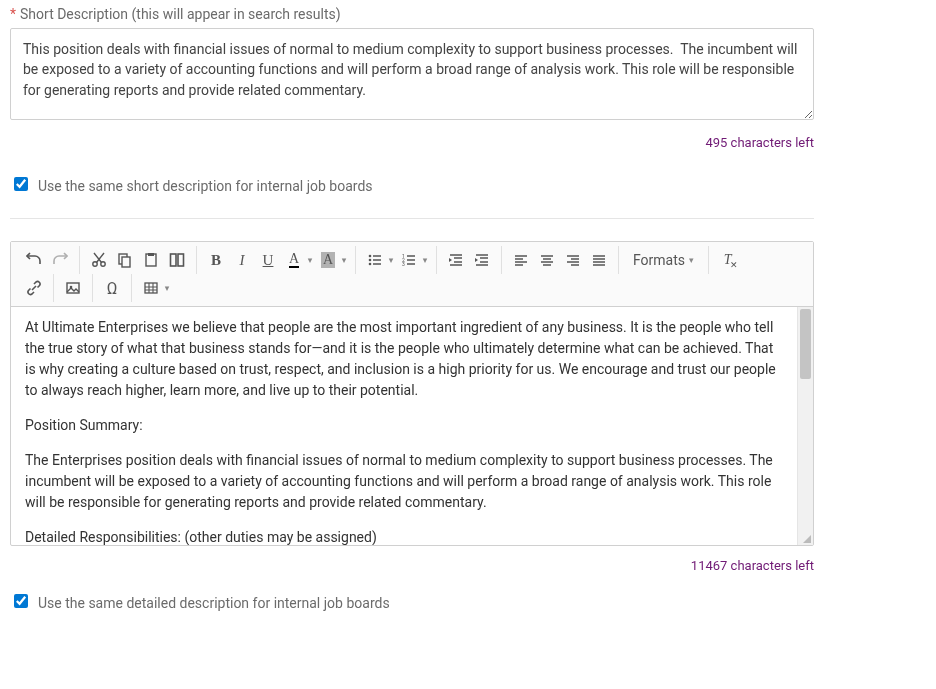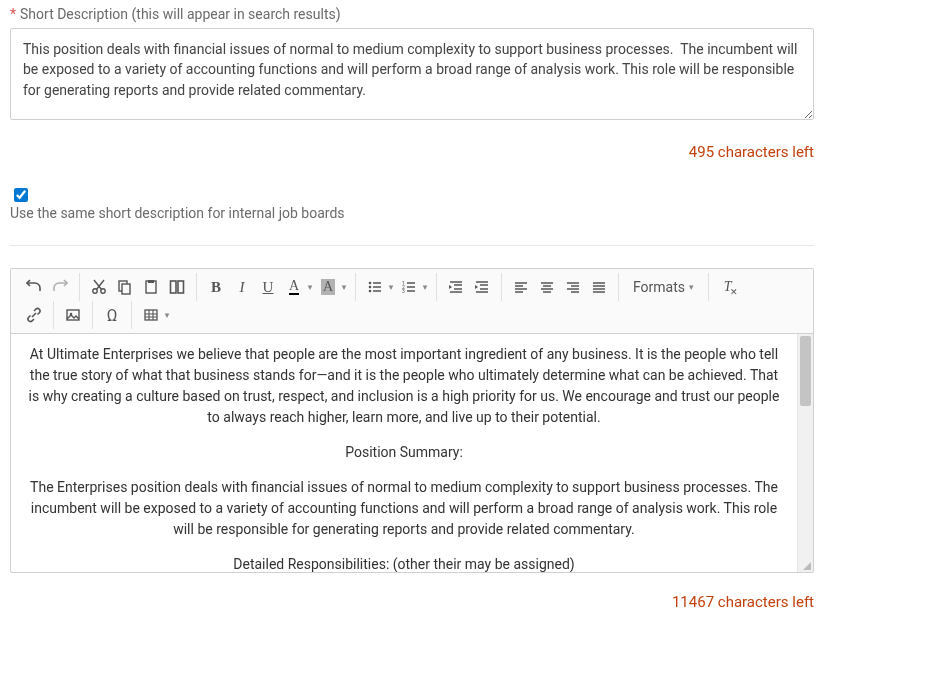--- a/index.html
+++ b/index.html
@@ -32,30 +32,29 @@
     padding: 10px 12px;
     font-family: inherit;
     font-size: 14px;
     color: #444;
     line-height: 1.45;
     resize: both;
     outline: none;
   }
   .char-counter {
     text-align: right;
-    color: #c2410c;
-    font-size: 15px;
-    margin-top: 20px;
+    color: #701a75;
+    font-size: 13px;
+    margin-top: 12px;
   }
   .checkbox-row {
     display: flex;
-    align-items: flex-start;
+    align-items: flex-end;
     margin-top: 24px;
     margin-bottom: 24px;
-    flex-direction: column;
   }
   .checkbox-row input[type="checkbox"] {
     accent-color: #0078d4;
     width: 14px;
     height: 14px;
     margin-right: 10px;
   }
   .checkbox-row label {
     color: #6b6b6b;
     font-size: 14px;
@@ -123,21 +122,21 @@
   }
   .editor-body {
     flex:1;
     padding: 10px 14px 14px 14px;
     color:#333;
     line-height:1.5;
     font-size:14px;
     height: 238px;
     overflow:hidden;
   }
-  .editor-body p { margin: 0 0 14px 0; text-align: center; }
+  .editor-body p { margin: 0 0 14px 0; }
   .editor-body strong { font-weight: 400; }
   .scrollbar-fake {
     width: 16px;
     background:#f1f1f1;
     border-left:1px solid #e5e5e5;
     position:relative;
   }
   .scrollbar-thumb {
     position:absolute;
     top:2px; left:2px; right:2px;
@@ -365,26 +364,30 @@
     </div>
 
     <div class="editor-body-wrap">
       <div class="editor-body">
         <p>At Ultimate Enterprises we believe that people are the most important ingredient of any business. It is the people who tell the true story of what that business stands for—and it is the people who ultimately determine what can be achieved. That is why creating a culture based on trust, respect, and inclusion is a high priority for us. We encourage and trust our people to always reach higher, learn more, and live up to their potential.</p>
         <p><strong>Position Summary:</strong></p>
         <p>
           <span>The </span><strong>Enterprises</strong><span> position deals with financial issues of normal to medium complexity to support business processes.  The incumbent will be exposed to a variety of accounting functions and will perform a broad range of analysis work. This role will be responsible for generating reports and provide related commentary.</span>
         </p>
         <p>
-          <strong>Detailed Responsibilities:</strong><span> (other their may be assigned)</span>
+          <strong>Detailed Responsibilities:</strong><span> (other duties may be assigned)</span>
         </p>
       </div>
       <div class="scrollbar-fake">
         <div class="scrollbar-thumb"></div>
         <div class="resize-handle"></div>
       </div>
     </div>
   </div>
 
   <div class="char-counter">11467 characters left</div>
 
+  <div class="checkbox-row" style="margin-top:18px;margin-bottom:6px">
+    <input type="checkbox" checked="" style="">
+    <label>Use the same detailed description for internal job boards</label>
+  </div>
 
 </div>
 
 </body></html>

